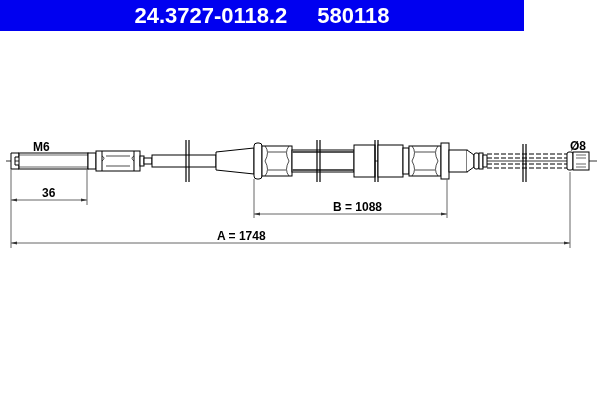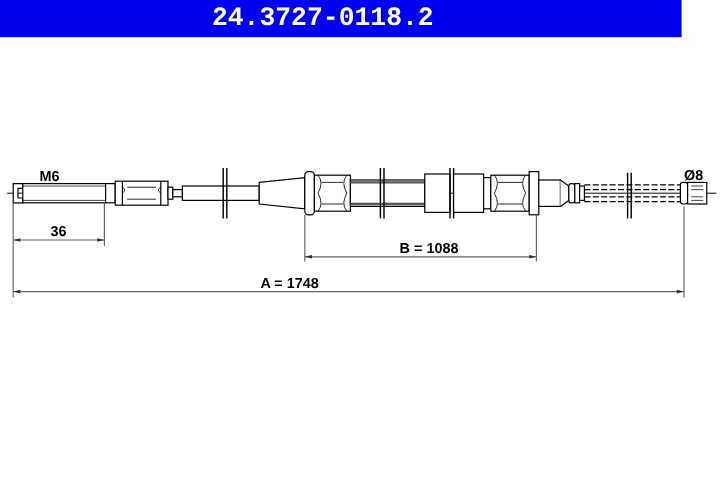--- a/index.html
+++ b/index.html
@@ -1,32 +1,33 @@
 <!DOCTYPE html>
 <html><head>
 <meta charset="utf-8">
 <style>
   html, body { margin: 0; padding: 0; background: #ffffff; }
   body { width: 600px; height: 400px; overflow: hidden; position: relative; font-family: "Liberation Sans", sans-serif; }
   .header {
-    position: absolute; left: 0; top: 0; width: 568px; height: 31px;
+    position: absolute; left: 0; top: 0; width: 524px; height: 31px;
     background: #0000f0; color: #ffffff;
     display: flex; justify-content: center; align-items: center;
-    font-family: Liberation Mono, monospace; font-weight: bold; font-size: 22px;
+    font-family: Liberation Sans, sans-serif; font-weight: bold; font-size: 22px;
     letter-spacing: 0px;
   }
   .header .part { margin-right: 30px; }
   .drawing { position: absolute; left: 0; top: 0; width: 600px; height: 400px; }
   .lbl { font-family: "Liberation Sans", sans-serif; font-weight: bold; font-size: 12px; fill: #000000; }
 </style>
 </head>
 <body>
 
 <div class="header">
   <span class="part">24.3727-0118.2</span>
+  <span>580118</span>
 </div>
 
 <svg class="drawing" viewBox="0 0 600 400" xmlns="http://www.w3.org/2000/svg">
   <g stroke="#000" stroke-width="1" fill="none">
 
     <line x1="6" y1="161" x2="597" y2="161" stroke-width="0.8"></line>
 
     <g>
       <path d="M11 153 L19 153 L19 157 L15 157 L15 165 L19 165 L19 169 L11 169 Z" fill="#fff"></path>
       <rect x="19" y="153" width="69" height="16" fill="#fff"></rect>

